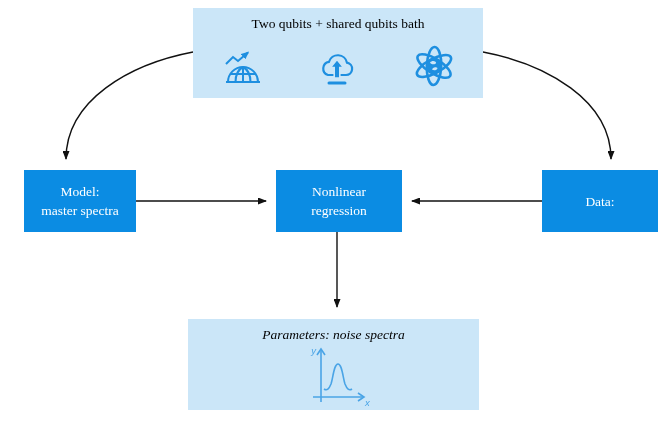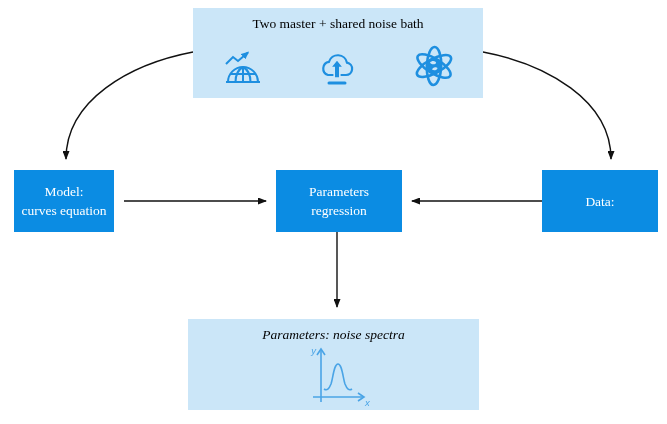--- a/index.html
+++ b/index.html
@@ -65,21 +65,21 @@
     <path class="conn" d="M337,232 V307" marker-end="url(#ah)"></path>
 
     <path class="conn" d="M290,67 H276" marker-end="url(#ah)"></path>
     <path class="conn" d="M290,67 H304" marker-end="url(#ah)"></path>
 
     <path class="conn" d="M390,67 H375" marker-end="url(#ah)"></path>
     <path class="conn" d="M390,67 H405" marker-end="url(#ah)"></path>
   </svg>
 
   <div class="box box-light" style="left:193px; top:8px; width:290px; height:90px;">
-    <div class="panel-title">Two master + shared noise bath</div>
+    <div class="panel-title">Two qubits + shared qubits bath</div>
 
     <svg class="icon" style="left:30px; top:40px;" width="40" height="38" viewBox="0 0 40 38">
       <defs>
         <marker id="bah" markerUnits="userSpaceOnUse" markerWidth="8" markerHeight="7" refX="6.5" refY="3.5" orient="auto">
           <path d="M0,0 L8,3.5 L0,7 Z" fill="#1e8fe0"></path>
         </marker>
       </defs>
       <g class="icon-stroke" stroke-width="2">
         <path d="M5,34 A15,15 0 0 1 35,34"></path>
         <path d="M3,34 H37"></path>
@@ -102,27 +102,27 @@
         <ellipse cx="22" cy="22" rx="19" ry="7.2" transform="rotate(32 22 22)"></ellipse>
         <ellipse cx="22" cy="22" rx="19" ry="7.2" transform="rotate(92 22 22)"></ellipse>
         <ellipse cx="22" cy="22" rx="19" ry="7.2" transform="rotate(152 22 22)"></ellipse>
       </g>
       <circle class="icon-fill" cx="22" cy="22" r="7.8"></circle>
       <path class="continent" d="M18,18.5 c1.5,-1.8 4,-2 5.5,-0.7 c1.2,1 0.5,2.2 -1,2.4 c-2,0.3 -4,-0.2 -4.5,-1.7 z"></path>
       <path class="continent" d="M20,25.5 c1.8,1.2 4.2,0.8 5.2,-0.6 c0.8,-1.1 -0.5,-1.9 -2,-1.6 c-1.6,0.3 -2.8,1 -3.2,2.2 z"></path>
     </svg>
   </div>
 
-  <div class="box box-solid" style="left:14px; top:170px; width:100px; height:62px;">
+  <div class="box box-solid" style="left:24px; top:170px; width:112px; height:62px;">
     <span>Model:</span>
-    <span>curves equation</span>
+    <span>master spectra</span>
   </div>
 
   <div class="box box-solid" style="left:276px; top:170px; width:126px; height:62px;">
-    <span>Parameters</span>
+    <span>Nonlinear</span>
     <span>regression</span>
   </div>
 
   <div class="box box-solid" style="left:542px; top:170px; width:116px; height:62px;">
     <span>Data:</span>
   </div>
 
   <div class="box box-light" style="left:188px; top:319px; width:291px; height:91px;font-style:italic;">
     <div class="panel-title">Parameters: noise spectra</div>
 

